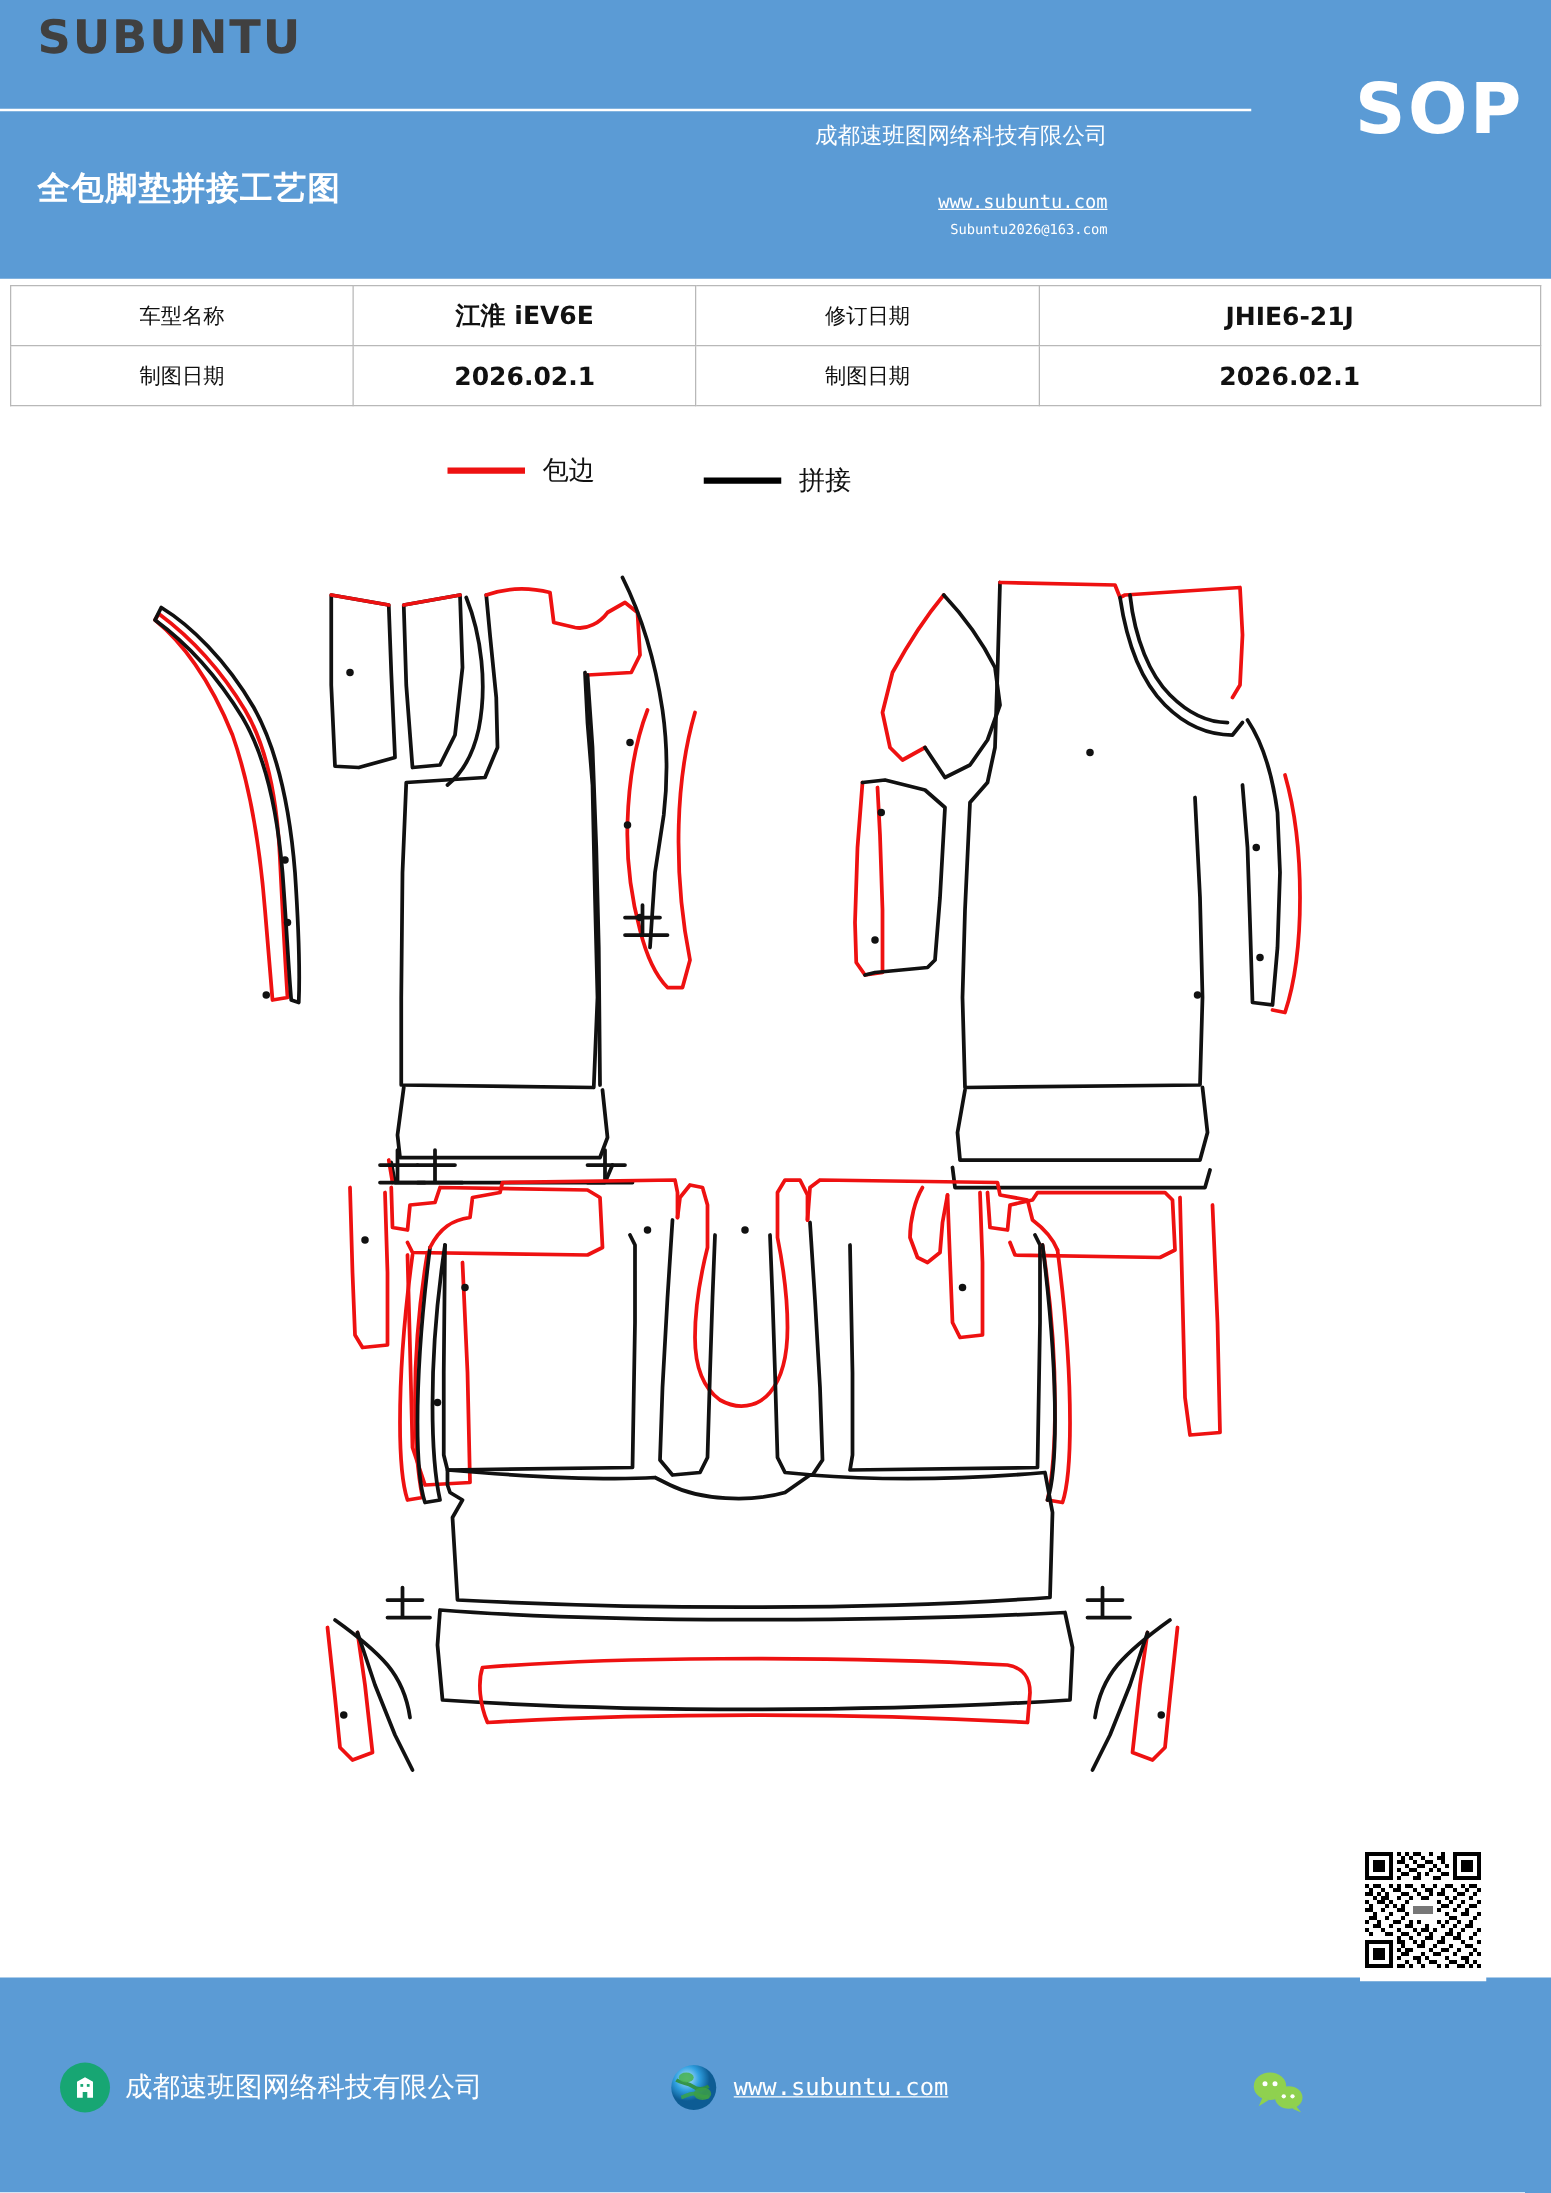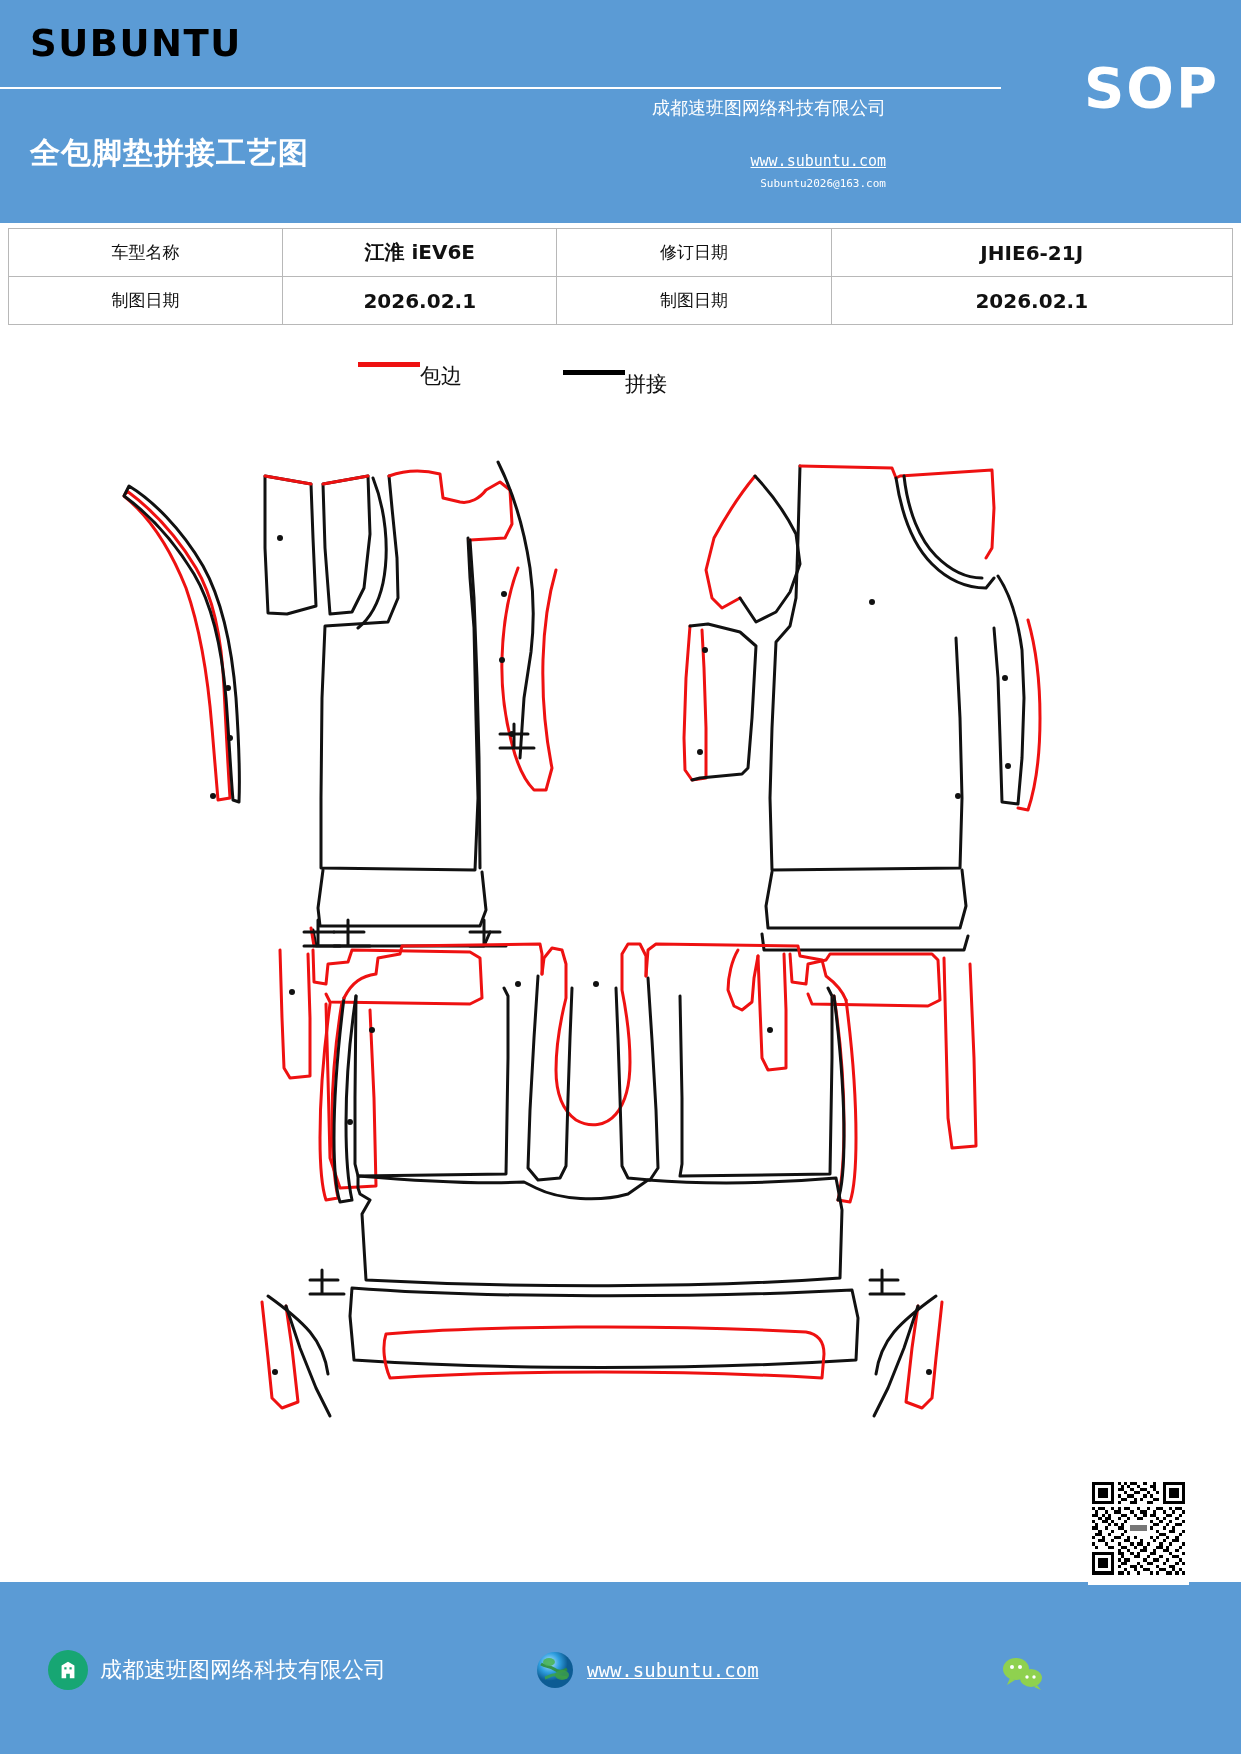--- a/index.html
+++ b/index.html
@@ -20,40 +20,40 @@
   
   .header {
     position: absolute;
     left: 0; top: 0;
     width: 1241px;
     height: 223px;
     background: #5b9bd5;
   }
   .brand {
     position: absolute;
-    left: 30px; top: 22px;
+    left: 30px; top: 8px;
     font-family: "DejaVu Sans", sans-serif;
     font-weight: 700;
     font-size: 37px;
     letter-spacing: 1.5px;
-    color: #000000;
+    color: #404040;
   }
   .header-rule {
     position: absolute;
     left: 0; top: 87px;
     width: 1001px;
     height: 2px;
     background: #ffffff;
   }
   .doc-title {
     position: absolute;
     left: 30px; top: 133px;
     font-family: "DejaVu Sans", sans-serif;
     font-weight: 700;
-    font-size: 30px;
+    font-size: 26px;
     color: #ffffff;
     letter-spacing: 1px;
   }
   .company-cn {
     position: absolute;
     right: 355px; top: 96px;
     font-family: "DejaVu Serif", serif;
     font-size: 18px;
     color: #ffffff;
     white-space: nowrap;
@@ -116,20 +116,22 @@
   
   .legend {
     position: absolute;
     left: 0; top: 358px;
     width: 1241px;
     height: 40px;
   }
   .legend-item {
     position: absolute;
     display: flex;
+    align-items: center;
+    gap: 14px;
   }
   .legend-item.edge { left: 358px; top: 4px; }
   .legend-item.splice { left: 563px; top: 12px; }
   .swatch {
     display: block;
     width: 62px;
     height: 5px;
   }
   .swatch.red { background: #ee1111; }
   .swatch.black { background: #000000; }

